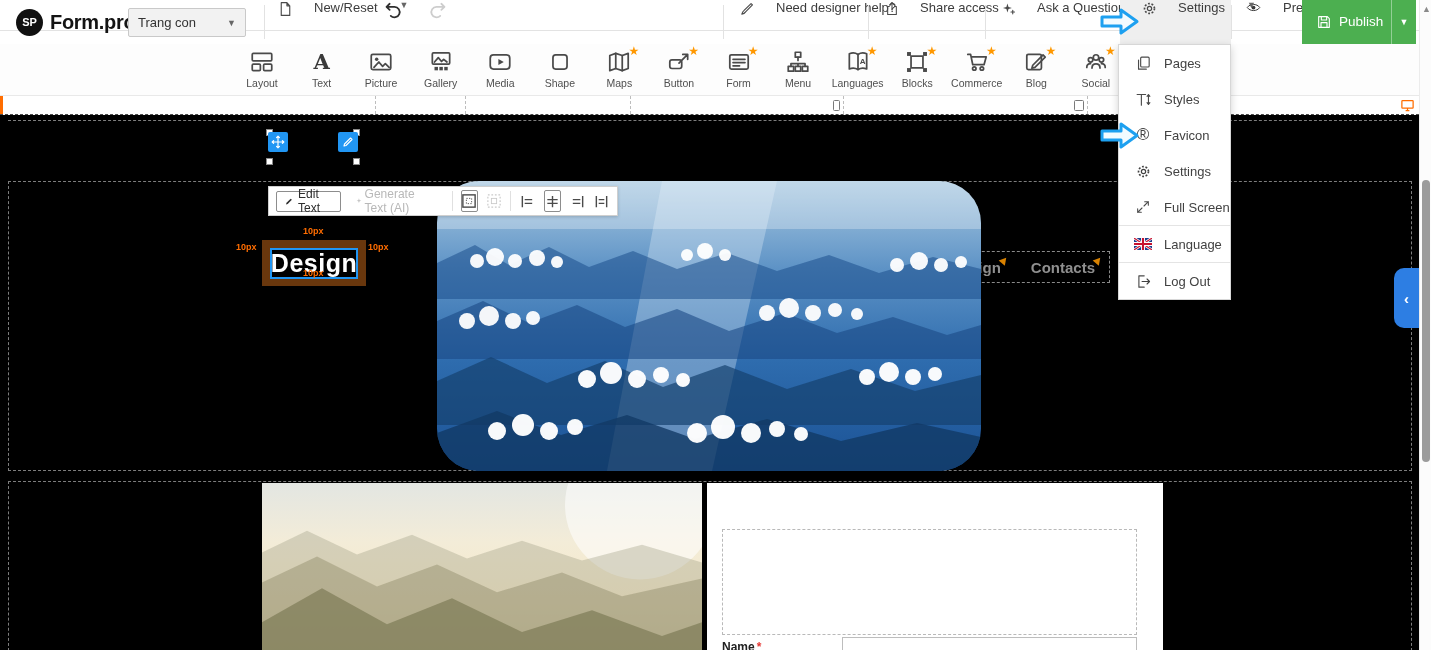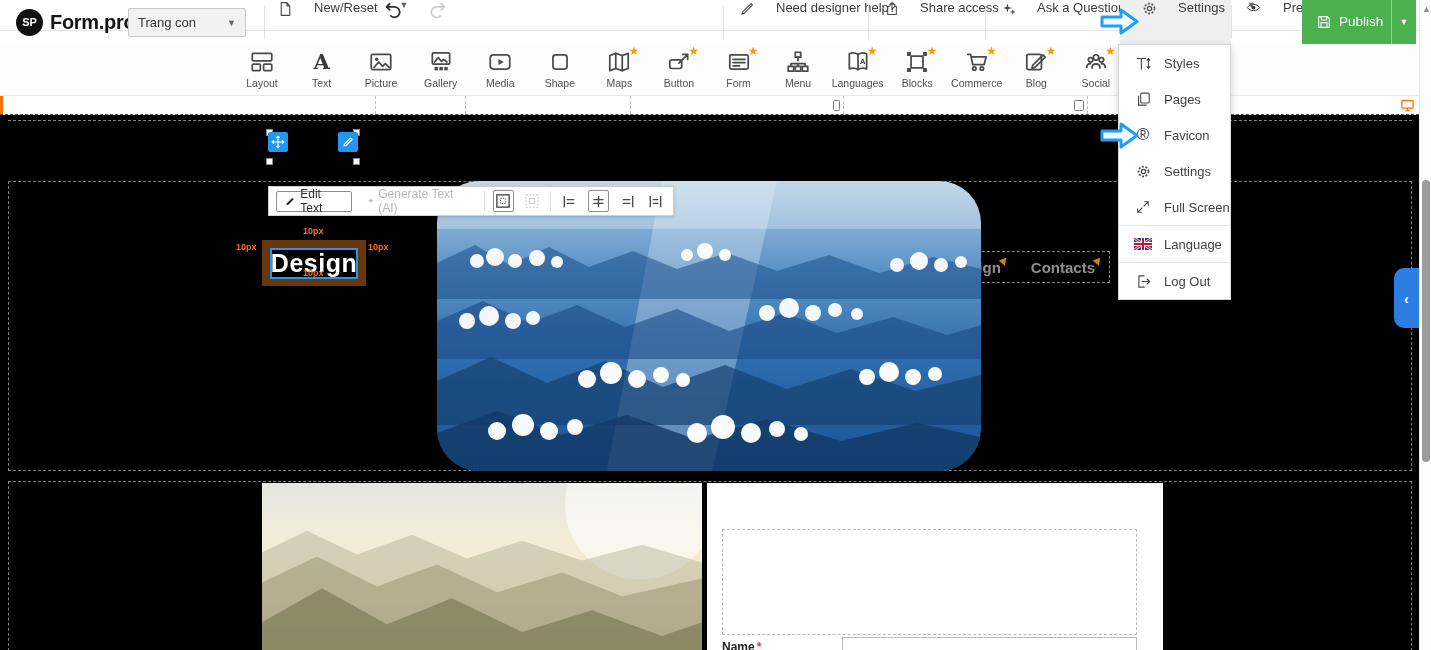--- a/index.html
+++ b/index.html
@@ -56,21 +56,21 @@
   .nav-active { color:#2196f3; }
   .nav-muted { color:#8f8f8f; }
   .nav-flag { position:absolute; right:-7px; top:-2px; width:0; height:0; border-left:4px solid transparent; border-right:4px solid transparent; border-bottom:7px solid #d98200; transform:rotate(40deg); }
 
   
   #hero-rect { left:8px; top:181px; width:1404px; height:290px; border:1px dashed #7d7d7d; }
   #cloud-img { left:437px; top:181px; width:544px; height:290px; border-radius:42px; overflow:hidden; }
   #cloud-img svg { display:block; width:100%; height:100%; }
 
   
-  #edit-toolbar { left:268px; top:186px; width:406px; height:30px; background:#fff; border:1px solid #cfcfcf; box-shadow:0 1px 3px rgba(0,0,0,.18); display:flex; align-items:center; padding:0 7px; gap:8px; z-index:10; }
+  #edit-toolbar { left:268px; top:186px; width:350px; height:30px; background:#fff; border:1px solid #cfcfcf; box-shadow:0 1px 3px rgba(0,0,0,.18); display:flex; align-items:center; padding:0 7px; gap:8px; z-index:10; }
   #btn-edit-text { display:flex; align-items:center; gap:5px; border:1px solid #8d8d8d; border-radius:2px; height:21px; padding:0 8px; font-size:12px; color:#2e2e2e; cursor:pointer; }
   #btn-gen-text { display:flex; align-items:center; gap:1px; height:21px; padding:0 6px; font-size:12px; color:#b8b8b8; }
   .et-sep { width:1px; height:20px; background:#e0e0e0; }
   .et-ic { width:22px; height:22px; display:flex; align-items:center; justify-content:center; cursor:pointer; }
   .et-active { border:1px solid #8d8d8d; border-radius:2px; }
 
   
   #sec3-rect { left:8px; top:481px; width:1404px; height:175px; border:1px dashed #7d7d7d; border-bottom:none; }
   #mountain-img { left:262px; top:483px; width:440px; height:167px; overflow:hidden; }
   #mountain-img svg { display:block; width:100%; height:100%; }
@@ -589,38 +589,38 @@
 
   <div class="abs" id="side-tab" style="position:absolute; left:1394px; top:153px;">
     <span>‹</span>
   </div>
 </div>
 
 <div id="settings-menu" class="abs">
   <div class="menu-item">
     <span class="mi-ico">
         <svg width="17" height="17" viewBox="0 0 24 24">
+          <g class="icon-stroke">
+            <rect x="8" y="3" width="12" height="14" rx="1.5"></rect>
+            <path d="M5 7 v13 h11"></path>
+          </g>
+        </svg>
+      </span>
+    <span>Pages</span>
+  </div>
+  <div class="menu-item">
+    <span class="mi-ico">
+        <svg width="17" height="17" viewBox="0 0 24 24">
           <g class="icon-stroke" stroke-width="1.9">
             <path d="M3 5 h12 M9 5 v15"></path>
             <path d="M19 5 v14 M17 7.5 L19 5 l2 2.5 M17 16.5 L19 19 l2-2.5"></path>
           </g>
         </svg>
       </span>
     <span>Styles</span>
-  </div>
-  <div class="menu-item">
-    <span class="mi-ico">
-        <svg width="17" height="17" viewBox="0 0 24 24">
-          <g class="icon-stroke">
-            <rect x="8" y="3" width="12" height="14" rx="1.5"></rect>
-            <path d="M5 7 v13 h11"></path>
-          </g>
-        </svg>
-      </span>
-    <span>Pages</span>
   </div>
   <div class="menu-item">
     <span class="mi-ico" style="font-size:17px; color:#424242;">®</span>
     <span>Favicon</span>
   </div>
   <div class="menu-item">
     <span class="mi-ico">
         <svg width="17" height="17" viewBox="0 0 24 24">
           <circle cx="12" cy="12" r="7" fill="none" stroke="#424242" stroke-width="2.4" stroke-dasharray="2.6 2.4"></circle>
           <circle cx="12" cy="12" r="3" fill="none" stroke="#424242" stroke-width="1.7"></circle>

